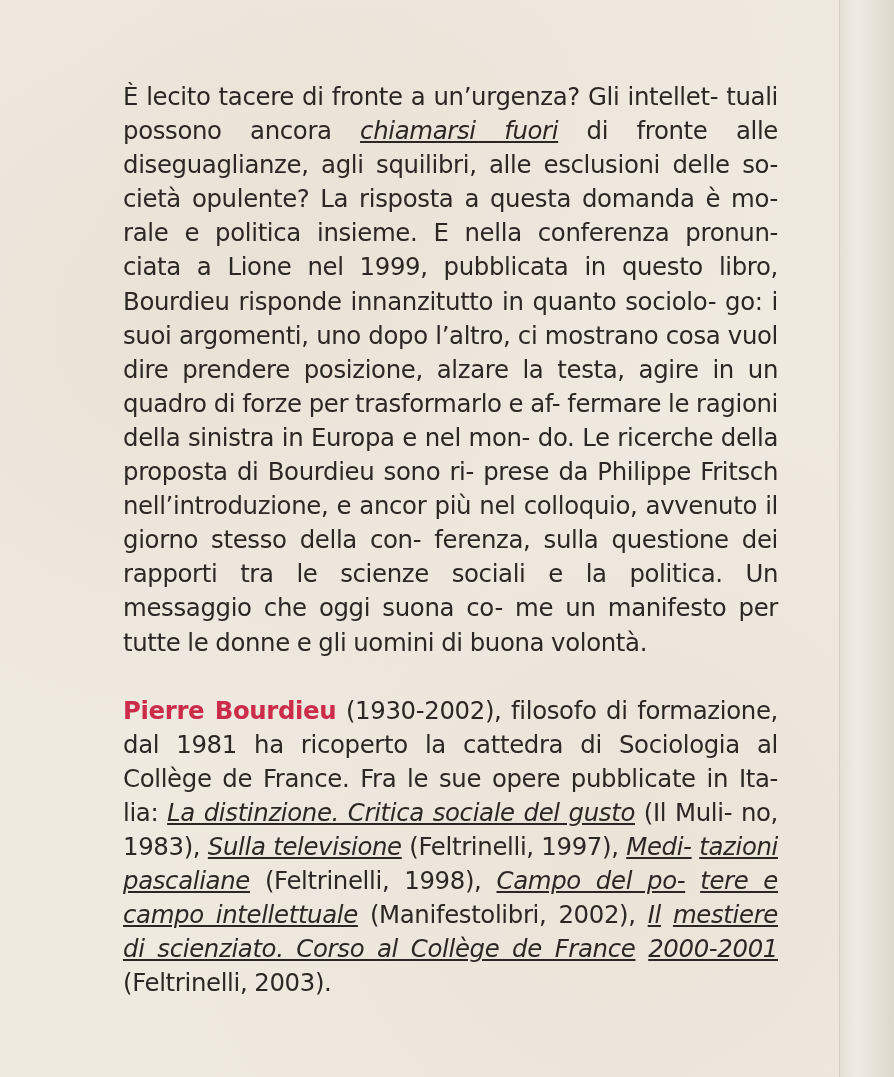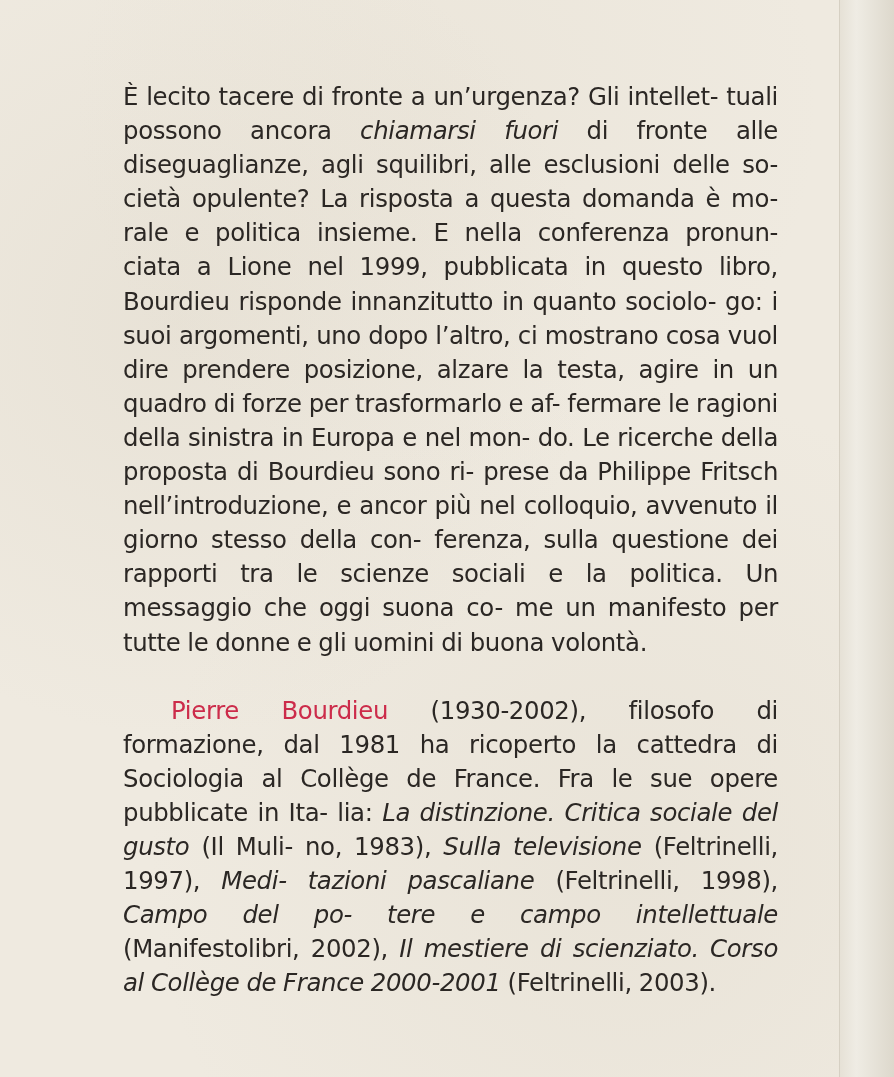--- a/index.html
+++ b/index.html
@@ -19,22 +19,22 @@
     border-left:1px solid #d6d0c3;
   }
   .content {
     position:absolute; left:123px; top:80px; width:655px;
   }
   p.block {
     margin:0; font-size:24.4px; line-height:34.1px; text-align:justify;
     letter-spacing:-0.35px; word-spacing:-0.5px;
   }
   .para2 { margin-top:34px !important; }
-  .author { color:#cc2b4a; font-weight:normal;margin-left:48px; }
-  em { font-style:italic; }
+  .author { color:#cc2b4a; font-weight:bold; }
+  em { font-style:italic;text-decoration:underline; }
 </style>
 </head>
 <body>
 
 <div class="page-edge"></div>
 
 <div class="content">
   <p class="block"><span>È lecito tacere di fronte a un’urgenza? Gli intellet-</span> <span>tuali possono ancora </span><em>chiamarsi fuori</em><span> di fronte alle</span> <span>diseguaglianze, agli squilibri, alle esclusioni delle so-</span> <span>cietà opulente? La risposta a questa domanda è mo-</span> <span>rale e politica insieme. E nella conferenza pronun-</span> <span>ciata a Lione nel 1999, pubblicata in questo libro,</span> <span>Bourdieu risponde innanzitutto in quanto sociolo-</span> <span>go: i suoi argomenti, uno dopo l’altro, ci mostrano</span> <span>cosa vuol dire prendere posizione, alzare la testa,</span> <span>agire in un quadro di forze per trasformarlo e af-</span> <span>fermare le ragioni della sinistra in Europa e nel mon-</span> <span>do. Le ricerche della proposta di Bourdieu sono ri-</span> <span>prese da Philippe Fritsch nell’introduzione, e ancor</span> <span>più nel colloquio, avvenuto il giorno stesso della con-</span> <span>ferenza, sulla questione dei rapporti tra le scienze</span> <span>sociali e la politica. Un messaggio che oggi suona co-</span> <span>me un manifesto per tutte le donne e gli uomini di</span> <span>buona volontà.</span></p>
 
   <p class="block para2"><span class="author">Pierre Bourdieu</span><span> (1930-2002), filosofo di formazione,</span> <span>dal 1981 ha ricoperto la cattedra di Sociologia al</span> <span>Collège de France. Fra le sue opere pubblicate in Ita-</span> <span>lia: </span><em>La distinzione. Critica sociale del gusto</em><span> (Il Muli-</span> <span>no, 1983), </span><em>Sulla televisione</em><span> (Feltrinelli, 1997), </span><em>Medi-</em> <em>tazioni pascaliane</em><span> (Feltrinelli, 1998), </span><em>Campo del po-</em> <em>tere e campo intellettuale</em><span> (Manifestolibri, 2002), </span><em>Il</em> <em>mestiere di scienziato. Corso al Collège de France</em> <em>2000-2001</em><span> (Feltrinelli, 2003).</span></p>

